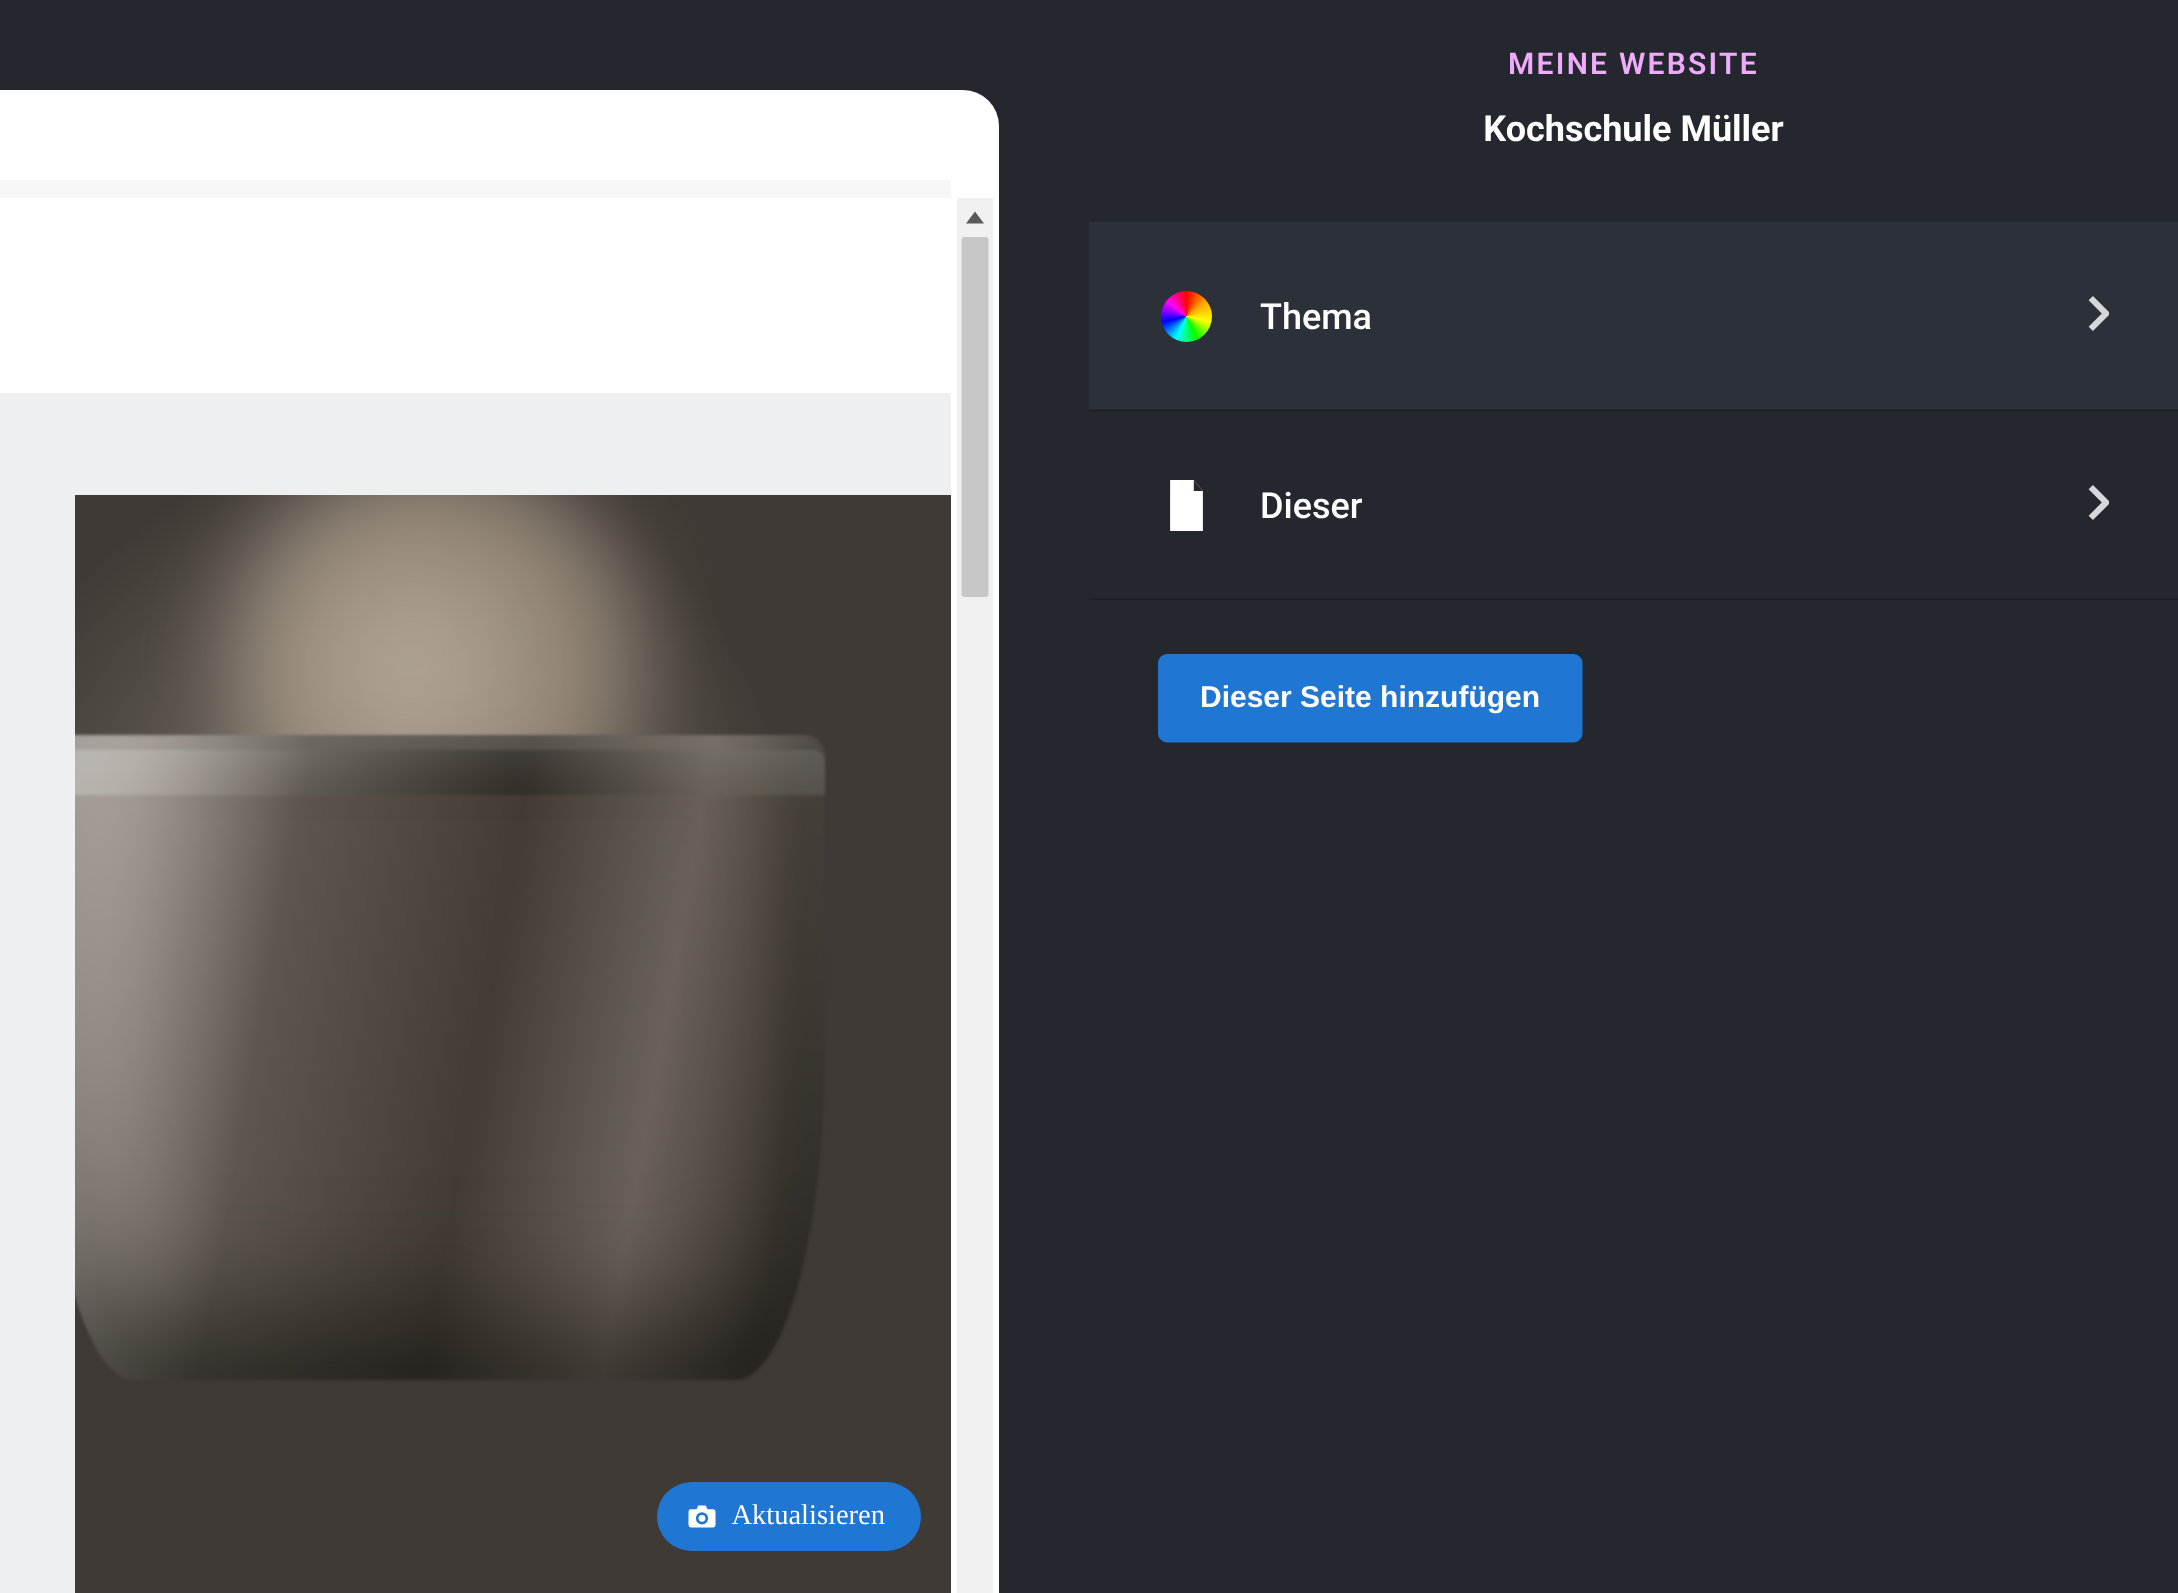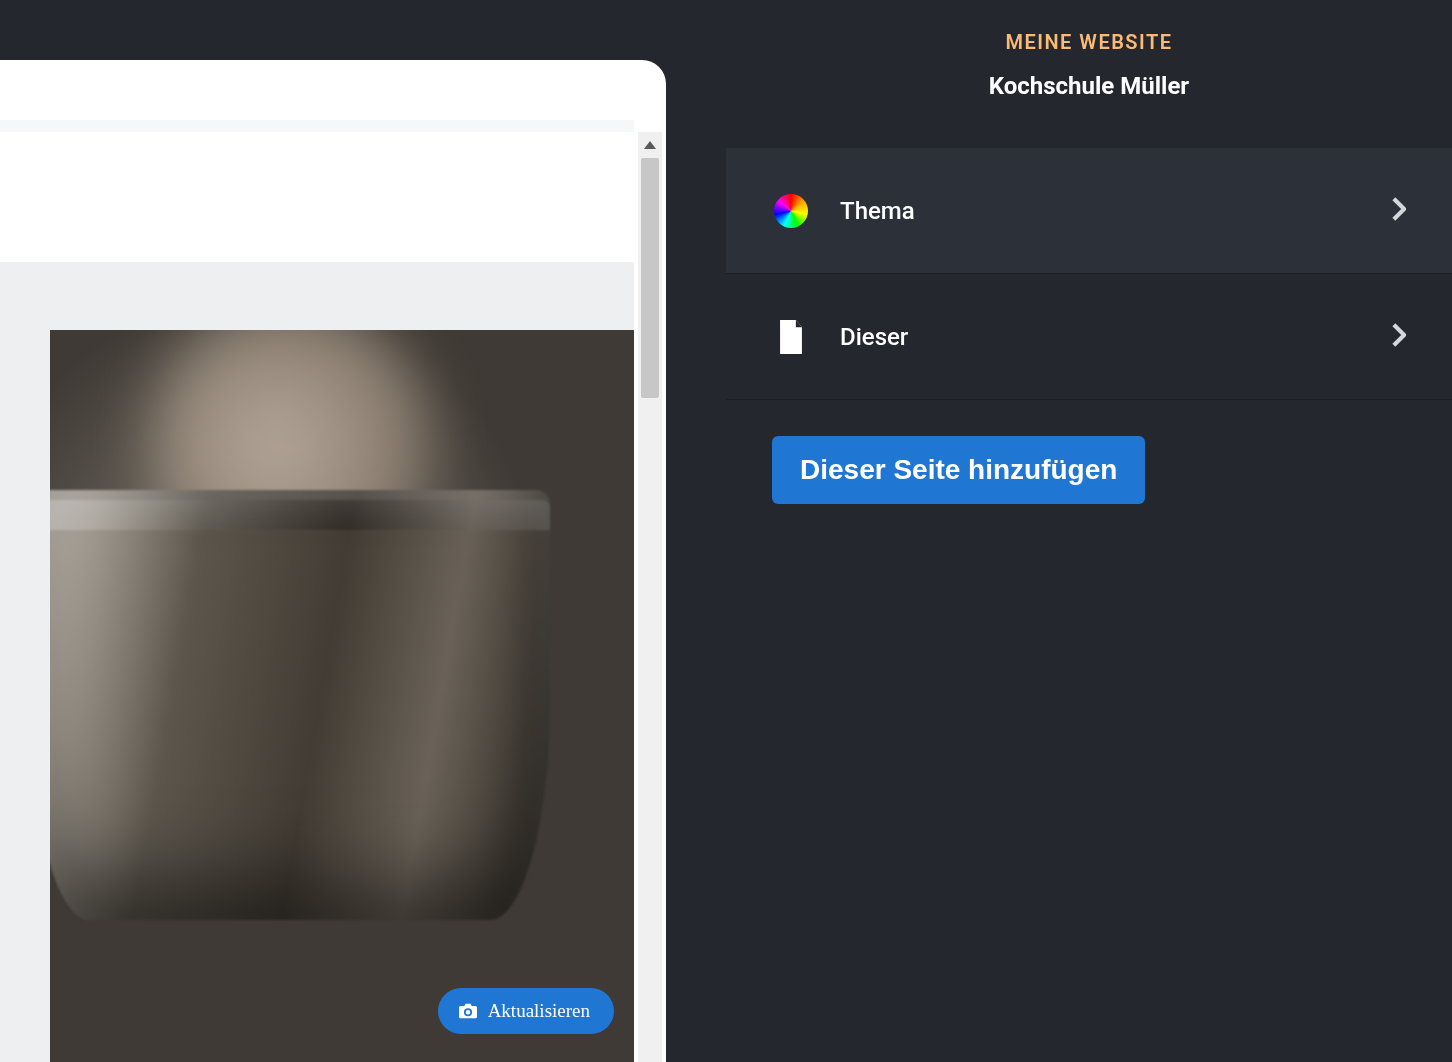--- a/index.html
+++ b/index.html
@@ -121,21 +121,21 @@
     background: #24272e;
     color: #ffffff;
     display: flex;
     flex-direction: column;
   }
   .sidebar-header {
     padding: 30px 40px 48px 40px;
     text-align: center;
   }
   .sidebar-eyebrow {
-    color: #fdba74;
+    color: #f0abfc;
     font-size: 20px;
     letter-spacing: 1.5px;
     font-weight: 600;
     margin-bottom: 18px;
   }
   .sidebar-title {
     color: #ffffff;
     font-size: 24px;
     font-weight: 700;
   }
@@ -171,21 +171,21 @@
   }
   .add-wrap {
     padding: 36px 46px;
   }
   .add-btn {
     background: #1f76d3;
     color: #ffffff;
     border: none;
     border-radius: 6px;
     padding: 18px 28px;
-    font-size: 28px;
+    font-size: 20px;
     font-weight: 600;
     cursor: pointer;
   }
 </style>
 </head>
 <body>
 
 <div class="preview-area">
   <div class="preview-card">
     <div class="preview-inner">

